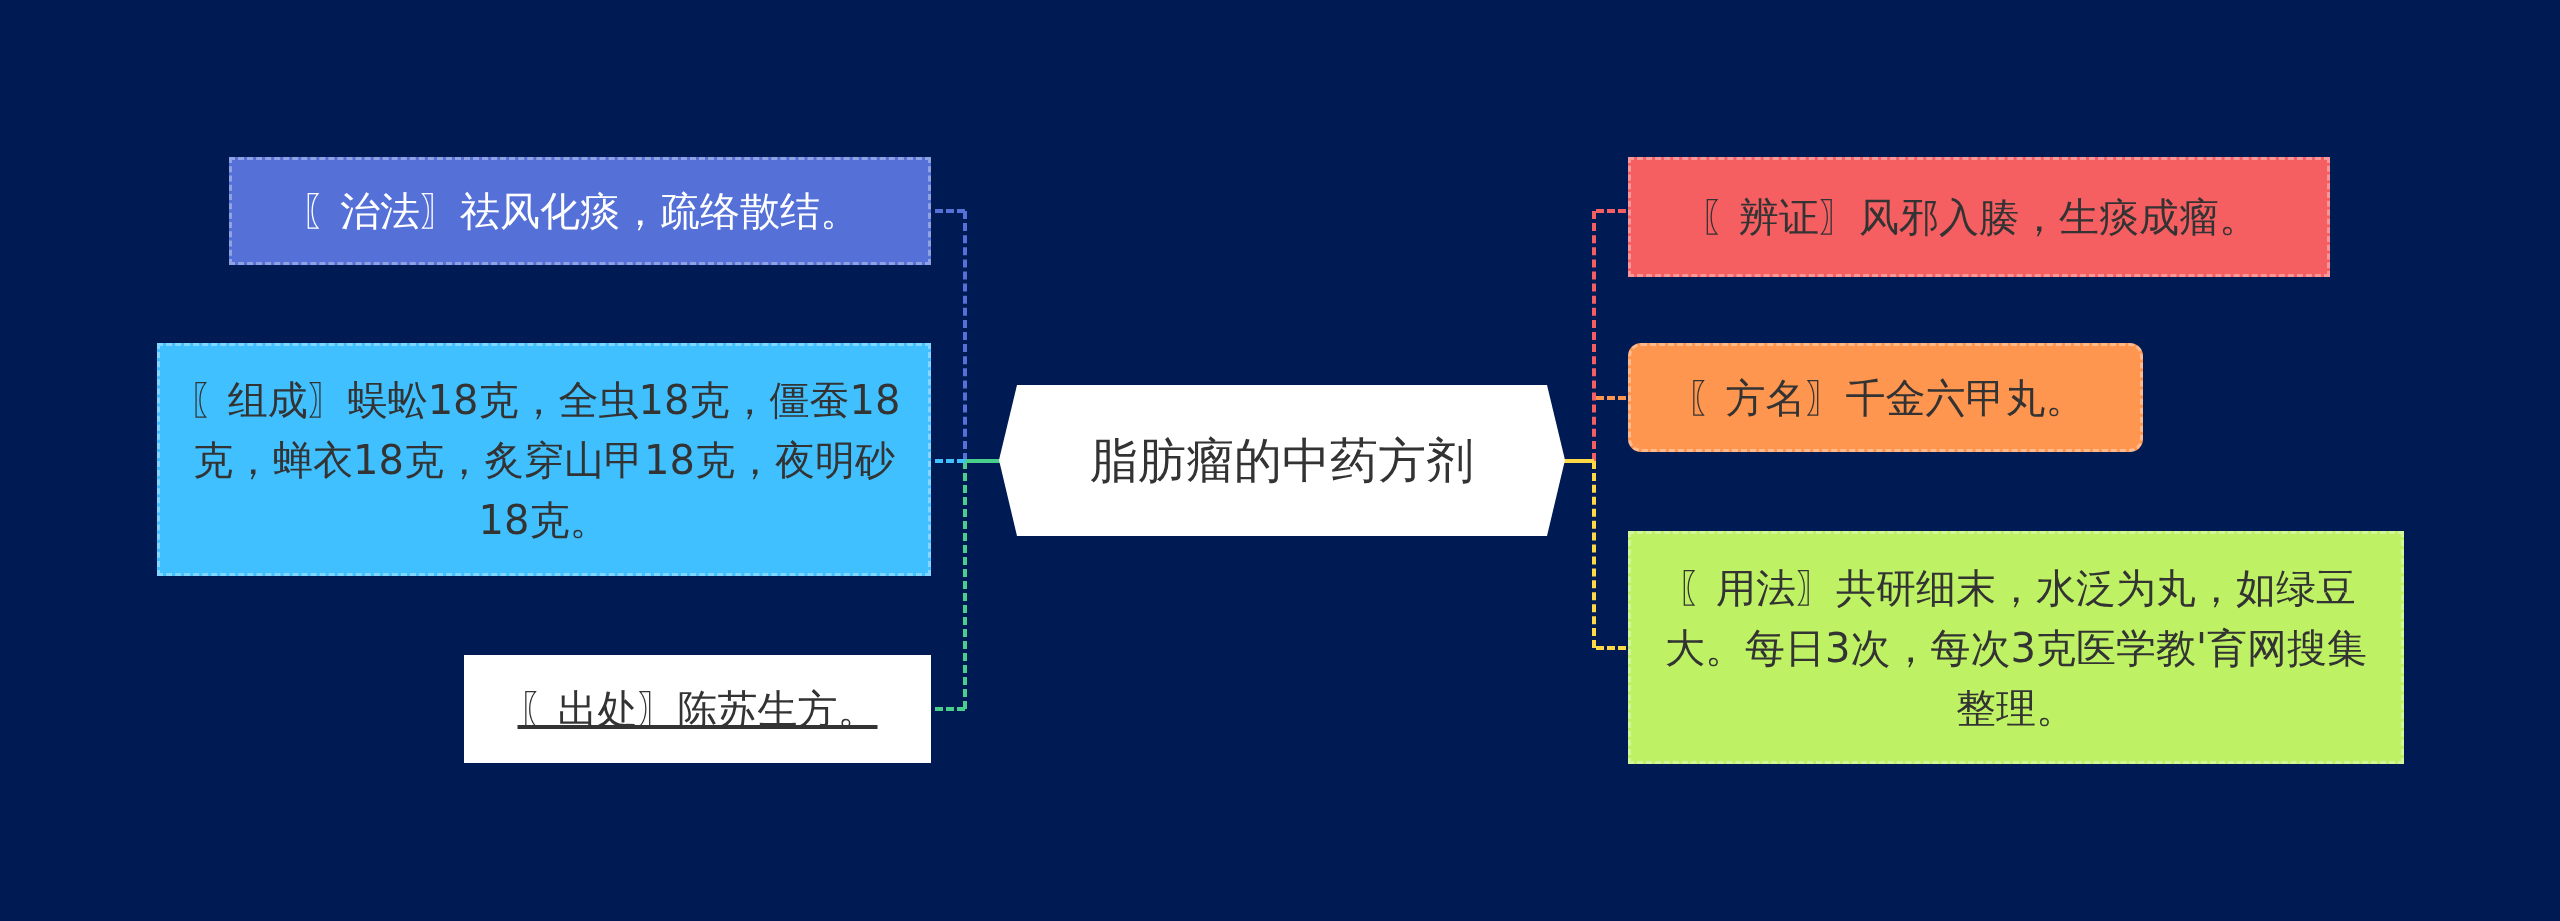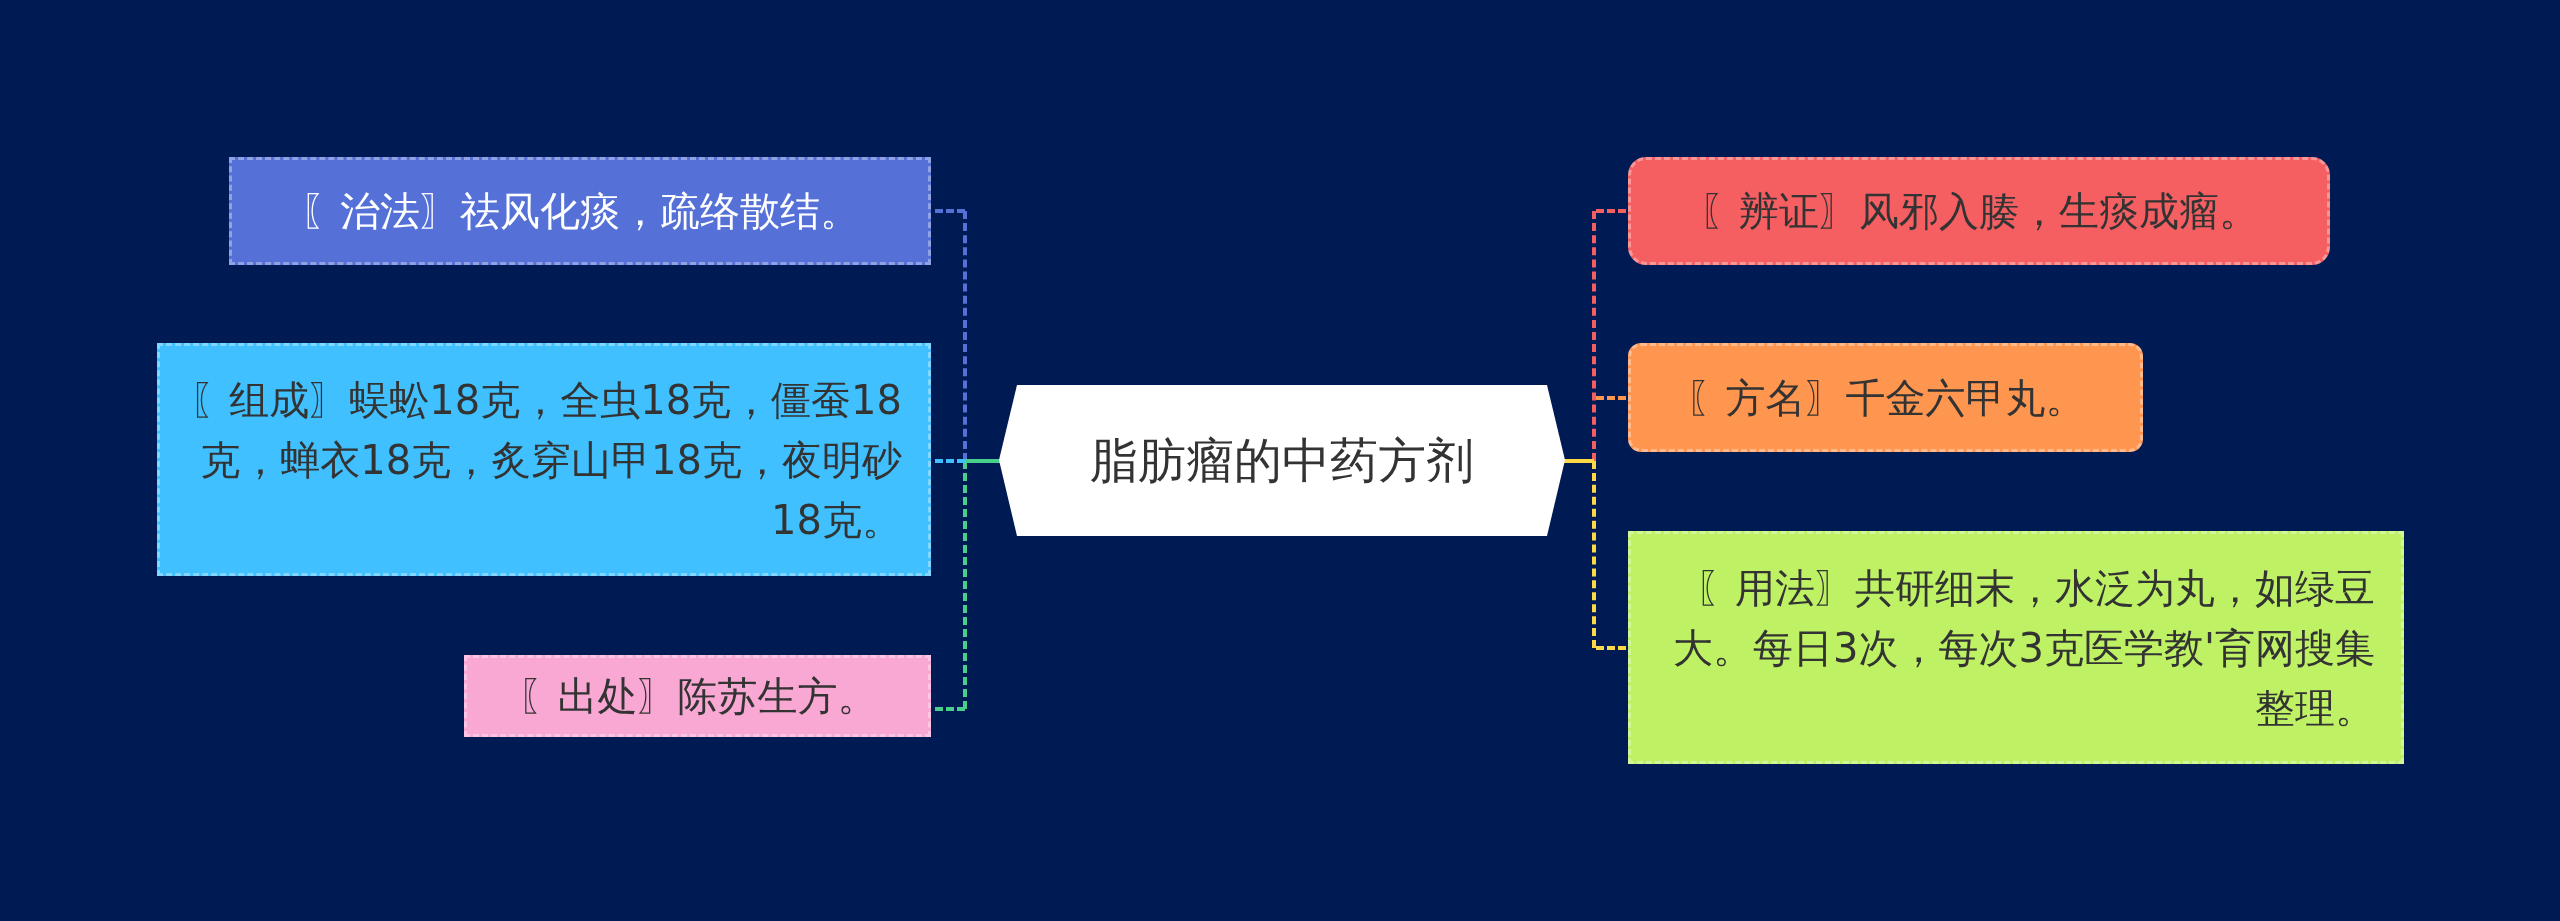--- a/index.html
+++ b/index.html
@@ -1,21 +1,21 @@
 <!DOCTYPE html>
 <html><head>
 <meta charset="utf-8">
 <style>
   html, body { margin:0; padding:0; }
   body { width:2560px; height:921px; background:#001a54; position:relative; overflow:hidden;
          font-family:"DejaVu Sans","Liberation Sans",sans-serif; }
   .node { position:absolute; box-sizing:border-box; border:3px dashed rgba(255,255,255,0.35);
           display:flex; align-items:center; justify-content:center; padding:0 26px;
           font-size:40px; line-height:60px; color:#333; }
-  .node span { display:block; text-align:right; }
+  .node span { display:block; text-align:center; }
   .center { position:absolute; left:999px; top:385px; width:566px; height:151px;
             display:flex; align-items:center; justify-content:center;
             font-size:48px; color:#333; }
   .center svg { position:absolute; left:0; top:0; }
   .center span { position:relative; }
   .line { position:absolute; }
   .v { border-left:4px dashed; width:0; }
   .h { border-top:4px dashed; height:0; }
   .hs { border-top:4px solid; height:0; }
 </style>
@@ -42,25 +42,25 @@
   </svg>
   <span>脂肪瘤的中药方剂</span>
 </div>
 
 <div class="node" style="left:229px;top:157px;width:702px;height:108px;background:#5570d6;color:#ffffff;">
   <span>〖治法〗祛风化痰，疏络散结。</span>
 </div>
 <div class="node" style="left:157px;top:343px;width:774px;height:233px;background:#40c0ff;padding-left:26px;">
   <span>〖组成〗蜈蚣18克，全虫18克，僵蚕18克，蝉衣18克，炙穿山甲18克，夜明砂18克。</span>
 </div>
-<div class="node" style="left:464px;top:655px;width:467px;height:82px;background:#f9a8d4;">
+<div class="node" style="left:464px;top:655px;width:467px;height:108px;background:#ffffff;text-decoration:underline;">
   <span>〖出处〗陈苏生方。</span>
 </div>
 
-<div class="node" style="left:1628px;top:157px;width:702px;height:108px;background:#f55f62;border-radius:18px;">
+<div class="node" style="left:1628px;top:157px;width:702px;height:120px;background:#f55f62;">
   <span>〖辨证〗风邪入腠，生痰成瘤。</span>
 </div>
 <div class="node" style="left:1628px;top:343px;width:515px;height:109px;background:#ff9650;border-radius:13px;">
   <span>〖方名〗千金六甲丸。</span>
 </div>
 <div class="node" style="left:1628px;top:531px;width:776px;height:233px;background:#bef264;">
   <span>〖用法〗共研细末，水泛为丸，如绿豆大。每日3次，每次3克医学教'育网搜集整理。</span>
 </div>
 
 </body></html>

